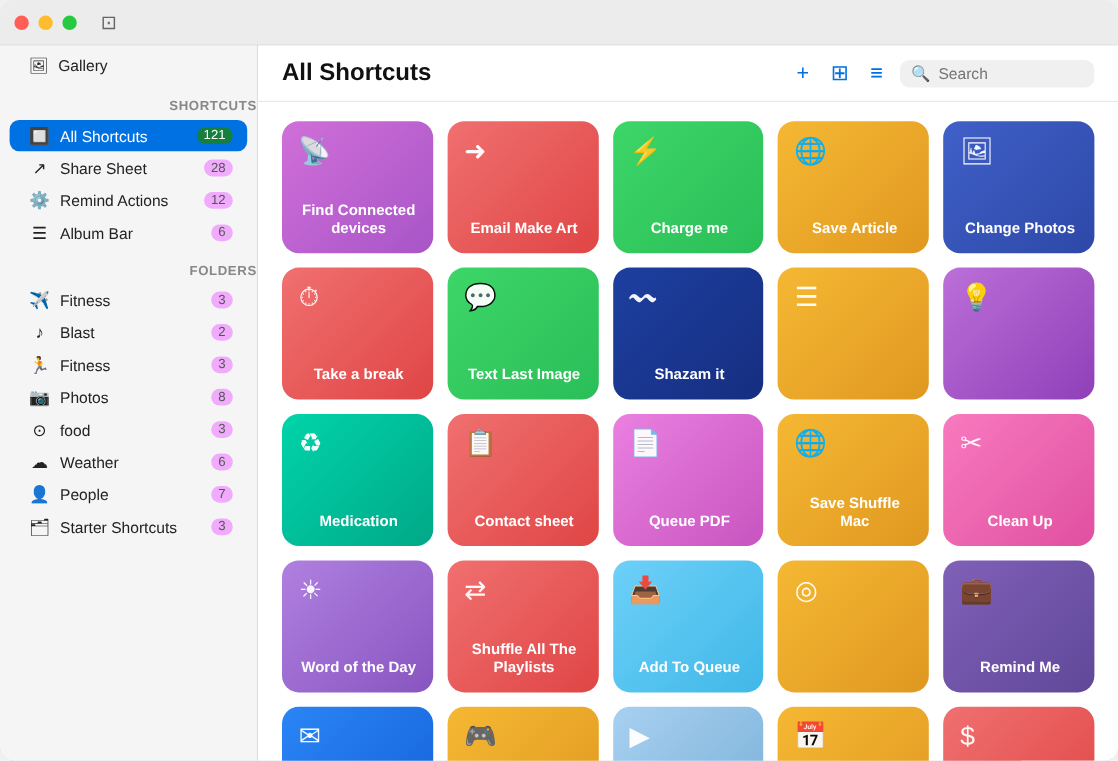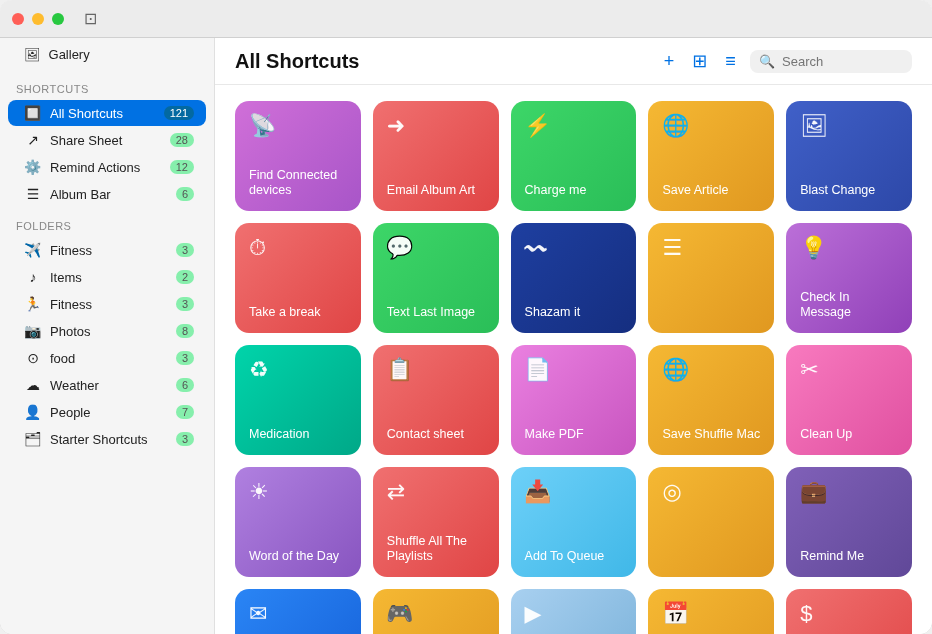--- a/index.html
+++ b/index.html
@@ -53,45 +53,46 @@
       padding-top: 38px;
       border-right: 1px solid #e0e0e0;
       display: flex;
       flex-direction: column;
       height: 634px;
       overflow-y: auto;
     }
     .sidebar-section {
       padding: 12px 0 4px 16px;
       font-size: 11px;
-      font-weight: 400;
+      font-weight: 700;
       color: #888;
       text-transform: uppercase;
       letter-spacing: 0.5px;
+      text-align: right;
     }
     .sidebar-item {
       display: flex;
       align-items: center;
       padding: 5px 12px 5px 16px;
       border-radius: 8px;
       margin: 1px 8px;
       cursor: pointer;
       font-size: 13px;
       color: #222;
       gap: 8px;
     }
     .sidebar-item.active {
       background: #0071e3;
       color: white;
     }
-    .sidebar-item.active .badge { background: #0369a1; color: white; }
+    .sidebar-item.active .badge { background: #15803d; color: white; }
     .sidebar-item .icon { font-size: 14px; width: 18px; text-align: center; }
     .sidebar-item .label { flex: 1; }
     .badge {
-      background: #86efac;
+      background: #f0abfc;
       color: #555;
       border-radius: 10px;
       font-size: 11px;
       padding: 1px 6px;
       font-weight: 500;
     }
     .gallery-item {
       display: flex;
       align-items: center;
       padding: 8px 12px 8px 16px;
@@ -180,23 +181,24 @@
       position: relative;
       overflow: hidden;
     }
     .card-icon {
       font-size: 22px;
       color: rgba(255,255,255,0.95);
       line-height: 1;
     }
     .card-label {
       font-size: 12.5px;
-      font-weight: 400;
+      font-weight: 700;
       color: white;
       line-height: 1.25;
+      text-align: center;
     }
 
     
     .grid-container::-webkit-scrollbar { width: 6px; }
     .grid-container::-webkit-scrollbar-track { background: transparent; }
     .grid-container::-webkit-scrollbar-thumb { background: #ccc; border-radius: 3px; }
   </style>
 </head>
 <body>
 
@@ -239,21 +241,21 @@
       </div>
     <div class="sidebar-section">Folders</div>
     <div id="sidebar-folder-items">
         <div class="sidebar-item">
     <span class="icon">✈️</span>
     <span class="label">Fitness</span>
     <span class="badge">3</span>
   </div>
         <div class="sidebar-item">
     <span class="icon">♪</span>
-    <span class="label">Items</span>
+    <span class="label">Blast</span>
     <span class="badge">2</span>
   </div>
         <div class="sidebar-item">
     <span class="icon">🏃</span>
     <span class="label">Fitness</span>
     <span class="badge">3</span>
   </div>
         <div class="sidebar-item">
     <span class="icon">📷</span>
     <span class="label">Photos</span>
@@ -296,64 +298,63 @@
       </div>
     </div>
     <div class="grid-container">
       <div class="grid" id="shortcuts-grid">
           <div class="card" style="background: linear-gradient(135deg, rgb(208, 111, 216), rgb(168, 85, 200));">
     <div class="card-icon">📡</div>
     <div class="card-label">Find Connected devices</div>
   </div>
           <div class="card" style="background: linear-gradient(135deg, rgb(240, 112, 112), rgb(224, 69, 69));">
     <div class="card-icon">➜</div>
-    <div class="card-label">Email Album Art</div>
+    <div class="card-label">Email Make Art</div>
   </div>
           <div class="card" style="background: linear-gradient(135deg, rgb(61, 214, 104), rgb(42, 190, 88));">
     <div class="card-icon">⚡</div>
     <div class="card-label">Charge me</div>
   </div>
           <div class="card" style="background: linear-gradient(135deg, rgb(245, 184, 51), rgb(224, 152, 32));">
     <div class="card-icon">🌐</div>
     <div class="card-label">Save Article</div>
   </div>
           <div class="card" style="background: linear-gradient(135deg, rgb(64, 96, 200), rgb(45, 72, 168));">
     <div class="card-icon">🖼</div>
-    <div class="card-label">Blast Change</div>
+    <div class="card-label">Change Photos</div>
   </div>
           <div class="card" style="background: linear-gradient(135deg, rgb(240, 112, 112), rgb(224, 69, 69));">
     <div class="card-icon">⏱</div>
     <div class="card-label">Take a break</div>
   </div>
           <div class="card" style="background: linear-gradient(135deg, rgb(61, 214, 104), rgb(42, 190, 88));">
     <div class="card-icon">💬</div>
     <div class="card-label">Text Last Image</div>
   </div>
           <div class="card" style="background: linear-gradient(135deg, rgb(30, 63, 160), rgb(21, 46, 128));">
     <div class="card-icon">〰</div>
     <div class="card-label">Shazam it</div>
   </div>
           <div class="card" style="background: linear-gradient(135deg, rgb(245, 184, 51), rgb(224, 152, 32));">
     <div class="card-icon">☰</div>
   </div>
           <div class="card" style="background: linear-gradient(135deg, rgb(187, 111, 216), rgb(144, 64, 184));">
     <div class="card-icon">💡</div>
-    <div class="card-label">Check In Message</div>
   </div>
           <div class="card" style="background: linear-gradient(135deg, rgb(0, 212, 170), rgb(0, 168, 136));">
     <div class="card-icon">♻</div>
     <div class="card-label">Medication</div>
   </div>
           <div class="card" style="background: linear-gradient(135deg, rgb(240, 112, 112), rgb(224, 69, 69));">
     <div class="card-icon">📋</div>
     <div class="card-label">Contact sheet</div>
   </div>
           <div class="card" style="background: linear-gradient(135deg, rgb(234, 128, 224), rgb(200, 85, 192));">
     <div class="card-icon">📄</div>
-    <div class="card-label">Make PDF</div>
+    <div class="card-label">Queue PDF</div>
   </div>
           <div class="card" style="background: linear-gradient(135deg, rgb(245, 184, 51), rgb(224, 152, 32));">
     <div class="card-icon">🌐</div>
     <div class="card-label">Save Shuffle Mac</div>
   </div>
           <div class="card" style="background: linear-gradient(135deg, rgb(248, 122, 191), rgb(224, 80, 160));">
     <div class="card-icon">✂</div>
     <div class="card-label">Clean Up</div>
   </div>
           <div class="card" style="background: linear-gradient(135deg, rgb(176, 128, 224), rgb(136, 85, 192));">

